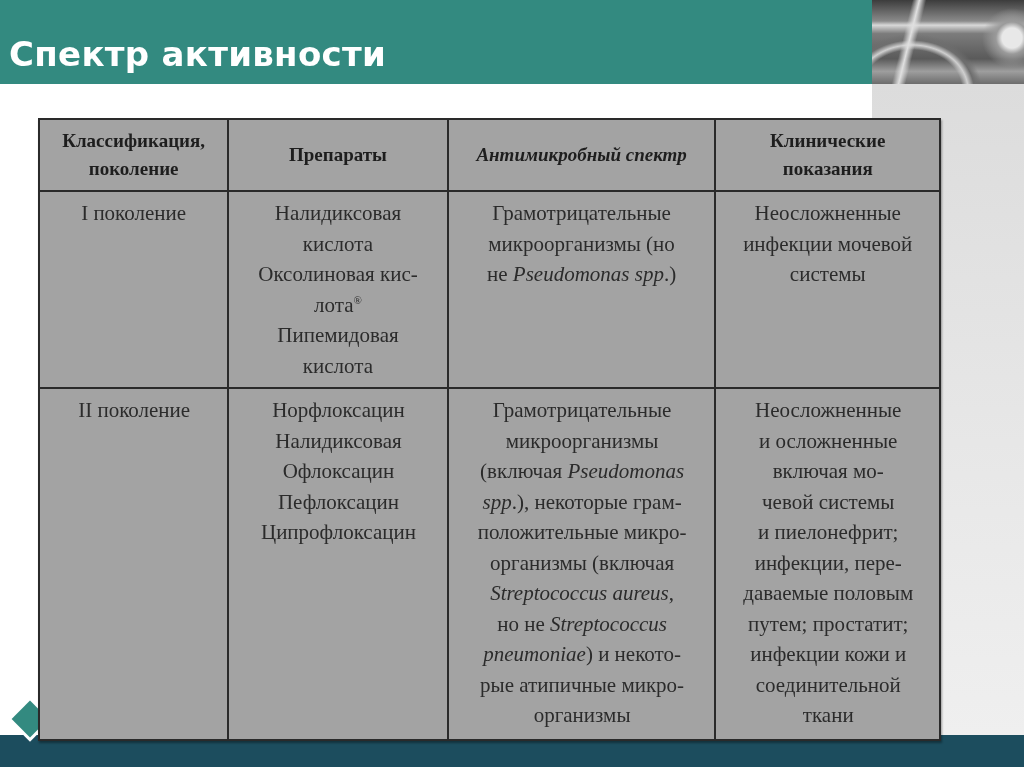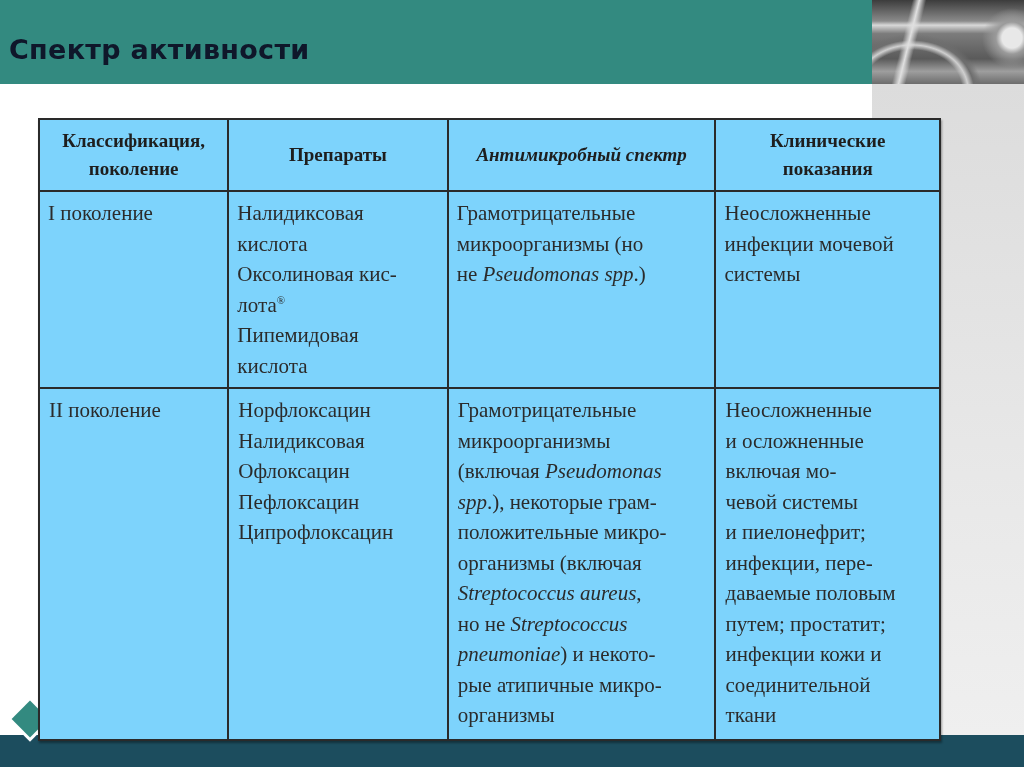--- a/index.html
+++ b/index.html
@@ -8,21 +8,21 @@
     background: #ffffff;
     font-family: "Liberation Serif", serif;
   }
   .header-bar {
     position: absolute; left: 0; top: 0; width: 872px; height: 84px;
     background: #338a80;
   }
   .header-bar .title {
     position: absolute; left: 9px; top: 34px;
     font-family: "DejaVu Sans", sans-serif; font-weight: bold;
-    font-size: 27px; color: #0f172a; letter-spacing: 0.3px;
+    font-size: 34px; color: #ffffff; letter-spacing: 0.3px;
   }
   .photo {
     position: absolute; left: 872px; top: 0; width: 152px; height: 84px;
     background:
       radial-gradient(circle at 140px 38px, #e8e8e8 0 10px, #9a9a9a 16px, transparent 30px),
       radial-gradient(ellipse at 40px 90px, transparent 50px, #cfcfcf 56px, #6e6e6e 62px, transparent 70px),
       linear-gradient(180deg, #3c3c3c 0%, #8a8a8a 25%, #d8d8d8 30%, #7c7c7c 40%, #5a5a5a 70%, #9e9e9e 85%, #6c6c6c 100%);
   }
   .photo .streak {
     position: absolute; left: 30px; top: 0; width: 14px; height: 84px;
@@ -38,30 +38,30 @@
     background: #1c4d5e;
   }
   .diamond {
     position: absolute; left: 17px; top: 706px; width: 26px; height: 26px;
     background: #338a80; transform: rotate(45deg);
     box-shadow: 0 0 0 3px #ffffff;
   }
   table.spectrum {
     position: absolute; left: 38px; top: 118px;
     width: 903px; border-collapse: collapse;
-    background: #7dd3fc;
+    background: #a3a3a3;
     box-shadow: 1px 2px 2px rgba(0,0,0,0.35);
   }
   table.spectrum th, table.spectrum td {
     border: 2px solid #2a2a2a;
     vertical-align: top;
     color: #2b2b2b;
     font-size: 21px; line-height: 30.5px;
     padding: 6px 8px 4px 8px;
-    text-align: left;
+    text-align: center;
   }
   table.spectrum th {
     font-weight: bold; font-size: 19px; line-height: 28px;
     text-align: center; vertical-align: middle;
     height: 62px; color: #1e1e1e;
     padding: 4px 6px;
   }
   .c1 { width: 174px; }
   .c2 { width: 204px; }
   .c3 { width: 252px; font-style: italic; }

